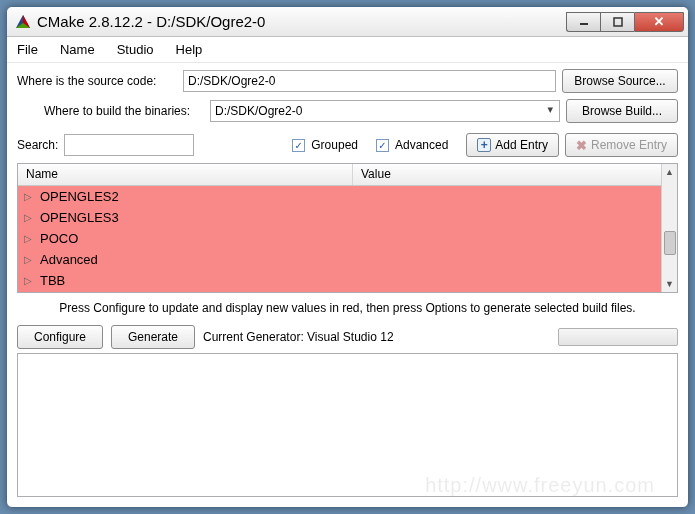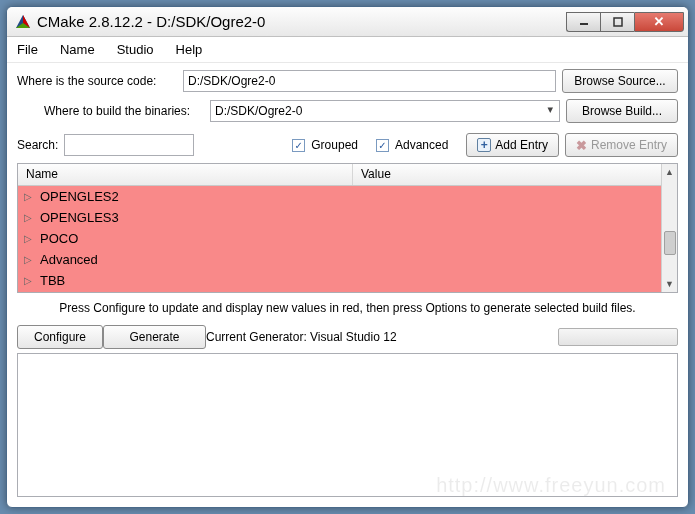--- a/index.html
+++ b/index.html
@@ -176,32 +176,32 @@
   }
   .vscroll .thumb {
     width:12px;height:24px;background:#cfcfcf;border:1px solid #a0a0a0;
     border-radius:2px;margin:2px 0;
   }
   .vscroll .track {flex:1;}
   .hint {
     text-align:center;font-size:12px;padding:4px 0 6px 0;
   }
   .genrow {
-    display:flex;align-items:center;margin-bottom:0;
+    display:flex;align-items:center;gap:8px;margin-bottom:0;
   }
   .progress {
     width:120px;height:18px;border:1px solid #b0b0b0;
     background:linear-gradient(#f6f6f6,#e4e4e4);
     border-radius:2px;
   }
   .outputbox {
     flex:1;border:1px solid #abadb3;background:#fff;min-height:88px;
   }
   .watermark {
-    position:absolute;right:22px;bottom:10px;
+    position:absolute;right:33px;bottom:10px;
     font-size:20px;color:rgba(0,0,0,0.08);
     font-family: Arial, sans-serif;
     letter-spacing:1px;
     pointer-events:none;
   }
 </style>
 </head>
 <body>
 
 <div class="window">
@@ -305,21 +305,21 @@
         <div class="thumb"></div>
         <div class="track" style="flex:0.4"></div>
         <div class="arrow">▼</div>
       </div>
     </div>
 
     <div class="hint">Press Configure to update and display new values in red, then press Options to generate selected build files.</div>
 
     <div class="genrow">
       <div class="btn" style="width:86px">Configure</div>
-      <div class="btn" style="width:103px">Generate</div>
+      <div class="btn" style="width:84px">Generate</div>
       <span>Current Generator: Visual Studio 12</span>
       <div style="flex:1"></div>
       <div class="progress"></div>
     </div>
 
     <div class="outputbox"></div>
 
   </div>
 
   <div class="watermark">http://www.freeyun.com</div>

